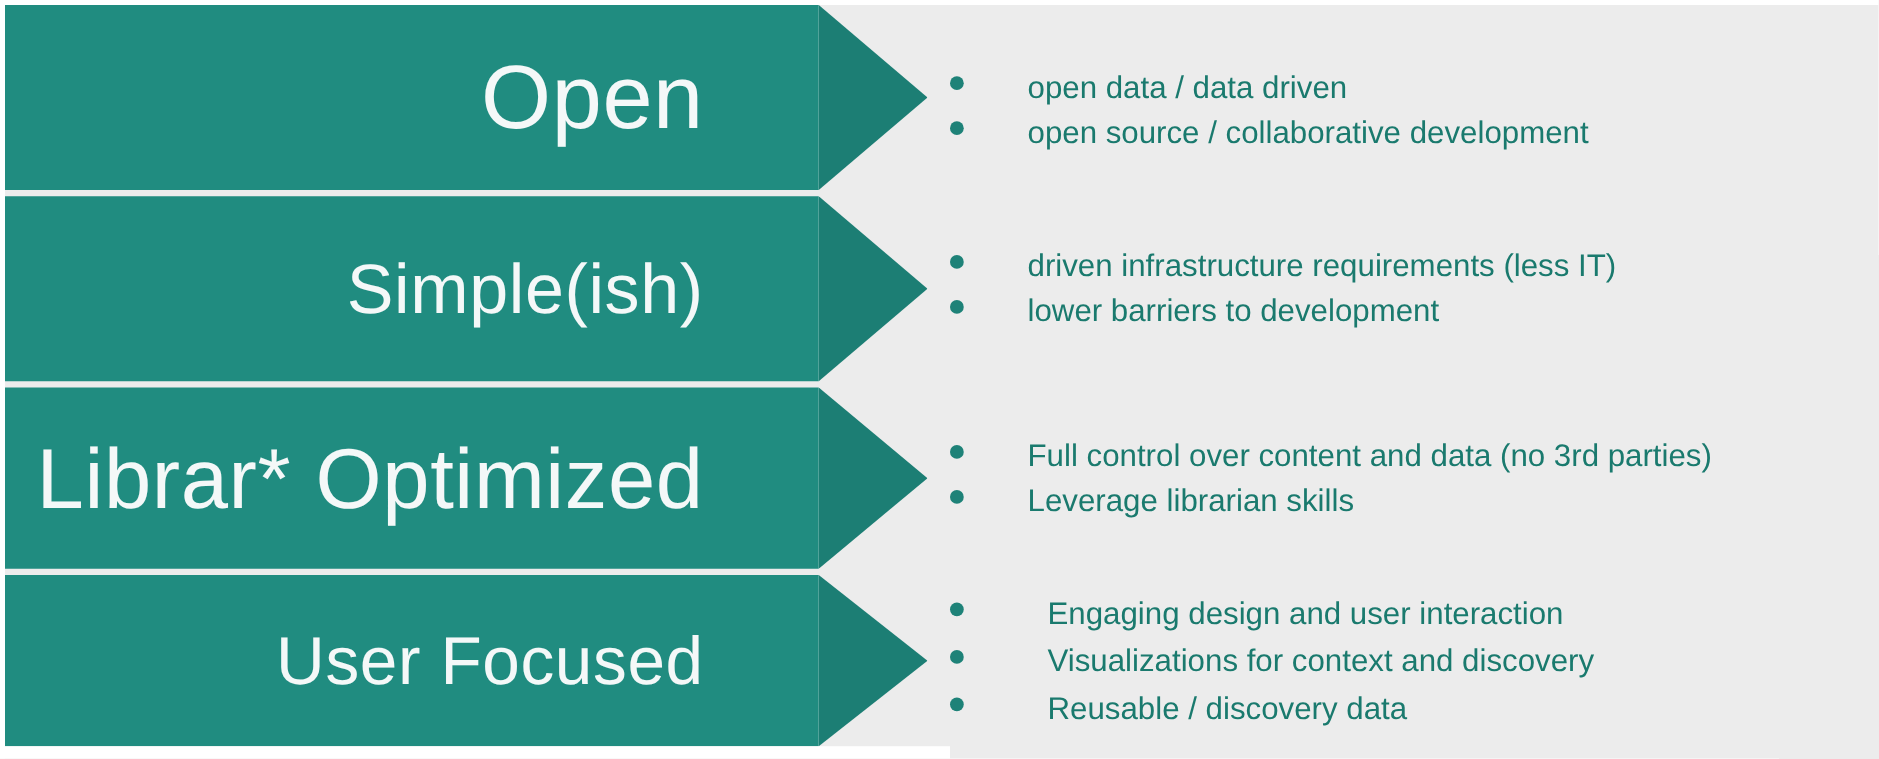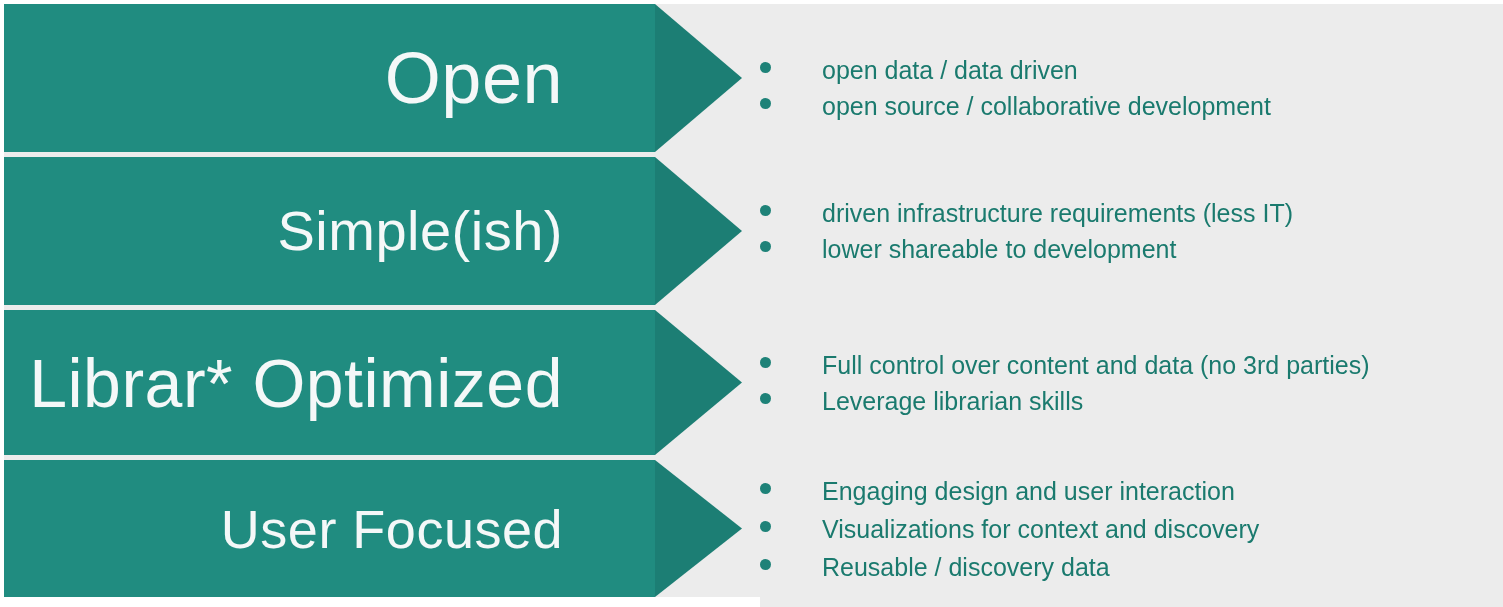--- a/index.html
+++ b/index.html
@@ -131,21 +131,21 @@
   #row-1 { top: 157px; height: 148px; }
   #row-2 { top: 310px; height: 145px; }
   #row-3 { top: 460px; height: 137px; }
 
   #row-0 .chev-label { font-size: 72px; }
   #row-1 .chev-label { font-size: 56px; }
   #row-2 .chev-label { font-size: 68px; }
   #row-3 .chev-label { font-size: 54px; }
 
   #row-0 .bullets { padding-top: 20px; }
-  #row-3 .bullet  { line-height: 38px; }
+  #row-3 .bullet  { line-height: 38px; gap: 16px; }
 </style>
 </head>
 <body>
 
 <div id="stage">
 
   <div class="row" id="row-0">
     <div class="chev">
       <div class="chev-body"></div>
       <div class="chev-head"></div>
@@ -169,21 +169,21 @@
       <div class="chev-head"></div>
       <div class="chev-label">Simple(ish)</div>
     </div>
     <div class="bullets">
       <div class="bullet">
         <span class="bullet-dot"></span>
         <span class="bullet-text">driven infrastructure requirements (less IT)</span>
       </div>
       <div class="bullet">
         <span class="bullet-dot"></span>
-        <span class="bullet-text">lower shareable to development</span>
+        <span class="bullet-text">lower barriers to development</span>
       </div>
     </div>
   </div>
 
   <div class="row" id="row-2">
     <div class="chev">
       <div class="chev-body"></div>
       <div class="chev-head"></div>
       <div class="chev-label">Librar* Optimized</div>
     </div>

